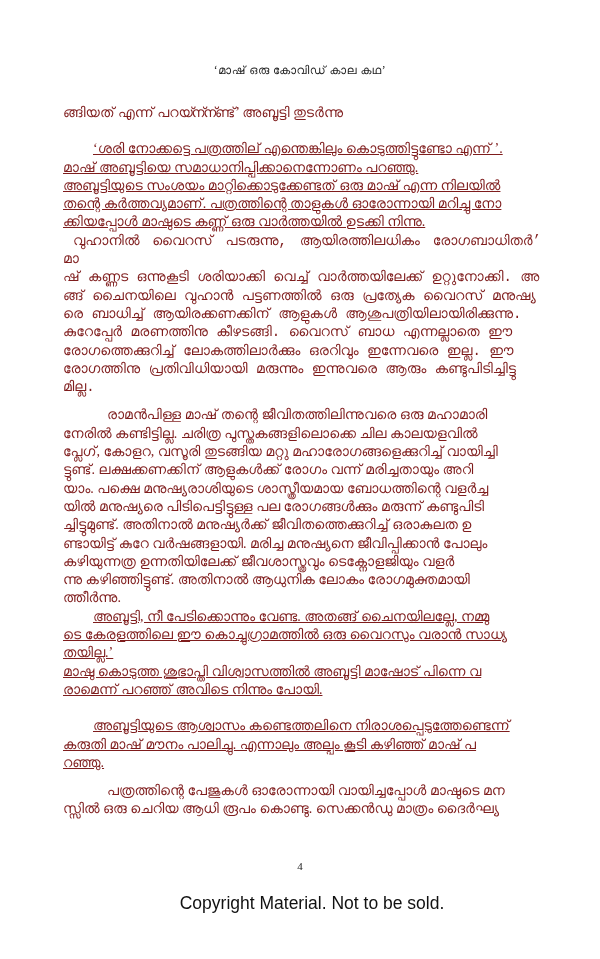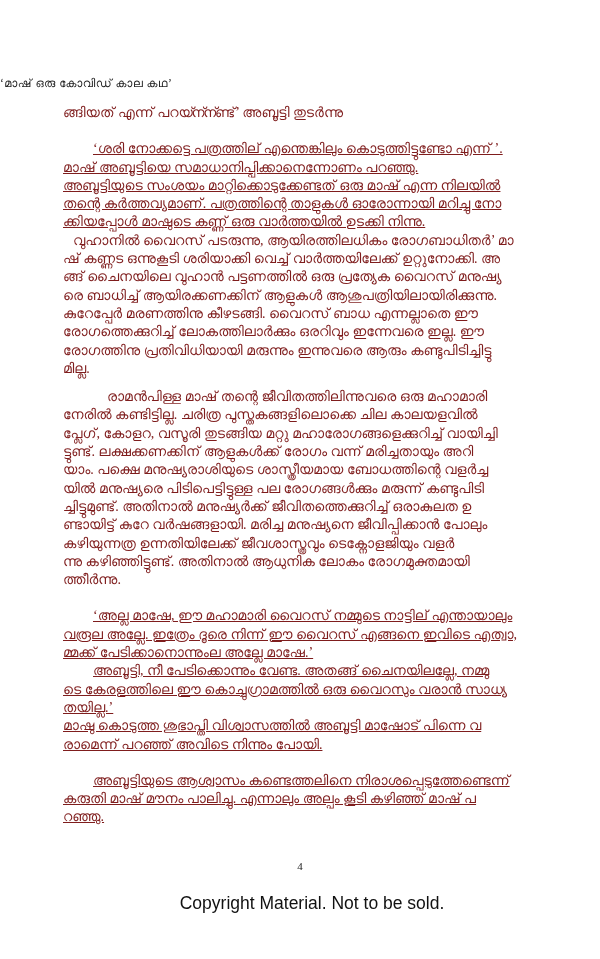--- a/index.html
+++ b/index.html
@@ -11,43 +11,44 @@
     position: relative;
     width: 600px;
     height: 959px;
     background: #ffffff;
     overflow: hidden;
     font-family: "Liberation Serif", "DejaVu Serif", serif;
     color: #1c1c1c;
   }
   .running-head {
     position: absolute;
-    top: 77px;
+    top: 64px;
     left: 0;
     width: 100%;
+    text-align: center;
     font-size: 11.5px;
     letter-spacing: 0.5px;
     color: #222;
   }
   .body-text {
     position: absolute;
     top: 104px;
     left: 63px;
     width: 478px;
     font-size: 14px;
     line-height: 18.3px;
     text-align: justify;
     color: #7f1d1d;
   }
   .para {
     margin: 0;
     white-space: pre-line;
   }
   .gap-before { margin-top: 18px; }
-  .indent-sm { text-indent: 10px; }
+  .indent-sm { text-indent: 10px; font-family: Liberation Mono, monospace; }
   .indent-md { text-indent: 30px; text-decoration: underline; }
   .indent-lg { text-indent: 44px; margin-top: 10px; }
   .page-number {
     position: absolute;
     top: 860px;
     left: 0;
     width: 100%;
     text-align: center;
     font-size: 11px;
     color: #222;
@@ -89,30 +90,29 @@
 നേരിൽ കണ്ടിട്ടില്ല. ചരിത്ര പുസ്തകങ്ങളിലൊക്കെ ചില കാലയളവിൽ
 പ്ലേഗ്, കോളറ, വസൂരി തുടങ്ങിയ മറ്റു മഹാരോഗങ്ങളെക്കുറിച്ച് വായിച്ചി
 ട്ടുണ്ട്. ലക്ഷക്കണക്കിന് ആളുകൾക്ക് രോഗം വന്ന് മരിച്ചതായും അറി
 യാം. പക്ഷെ മനുഷ്യരാശിയുടെ ശാസ്ത്രീയമായ ബോധത്തിന്റെ വളർച്ച
 യിൽ മനുഷ്യരെ പിടിപെട്ടിട്ടുള്ള പല രോഗങ്ങൾക്കും മരുന്ന് കണ്ടുപിടി
 ച്ചിട്ടുമുണ്ട്. അതിനാൽ മനുഷ്യർക്ക് ജീവിതത്തെക്കുറിച്ച് ഒരാകുലത ഉ
 ണ്ടായിട്ട് കുറേ വർഷങ്ങളായി. മരിച്ച മനുഷ്യനെ ജീവിപ്പിക്കാൻ പോലും
 കഴിയുന്നത്ര ഉന്നതിയിലേക്ക് ജീവശാസ്ത്രവും ടെക്നോളജിയും വളർ
 ന്നു കഴിഞ്ഞിട്ടുണ്ട്. അതിനാൽ ആധുനിക ലോകം രോഗമുക്തമായി
 ത്തീർന്നു.</p>
-    <p class="para gap-before indent-md">‘അല്ല മാഷേ, ഈ മഹാമാരി വൈറസ് നമ്മുടെ നാട്ടില് എന്തായാലും
-വരൂല അല്ലേ. ഇത്രേം ദൂരെ നിന്ന് ഈ വൈറസ് എങ്ങനെ ഇവിടെ എത്വാ,
-മ്മക്ക് പേടിക്കാനൊന്നുംല അല്ലേ മാഷേ.’</p>
     <p class="para indent-md">അബൂട്ടി, നീ പേടിക്കൊന്നും വേണ്ട. അതങ്ങ് ചൈനയിലല്ലേ, നമ്മു
 ടെ കേരളത്തിലെ ഈ കൊച്ചുഗ്രാമത്തിൽ ഒരു വൈറസും വരാൻ സാധ്യ
 തയില്ല.’
 മാഷു കൊടുത്ത ശുഭാപ്തി വിശ്വാസത്തിൽ അബൂട്ടി മാഷോട് പിന്നെ വ
 രാമെന്ന് പറഞ്ഞ് അവിടെ നിന്നും പോയി.</p>
     <p class="para gap-before indent-md">അബൂട്ടിയുടെ ആശ്വാസം കണ്ടെത്തലിനെ നിരാശപ്പെടുത്തേണ്ടെന്ന്
 കരുതി മാഷ് മൗനം പാലിച്ചു. എന്നാലും അല്പം കൂടി കഴിഞ്ഞ് മാഷ് പ
 റഞ്ഞു.</p>
+    <p class="para gap-before indent-lg">പത്രത്തിന്റെ പേജുകൾ ഓരോന്നായി വായിച്ചപ്പോൾ മാഷുടെ മന
+സ്സിൽ ഒരു ചെറിയ ആധി രൂപം കൊണ്ടു. സെക്കൻഡു മാത്രം ദൈർഘ്യ</p>
   </div>
 
   <div class="page-number">4</div>
 
   <div class="copyright">Copyright Material. Not to be sold.</div>
 
 </div>
 
 </body></html>

